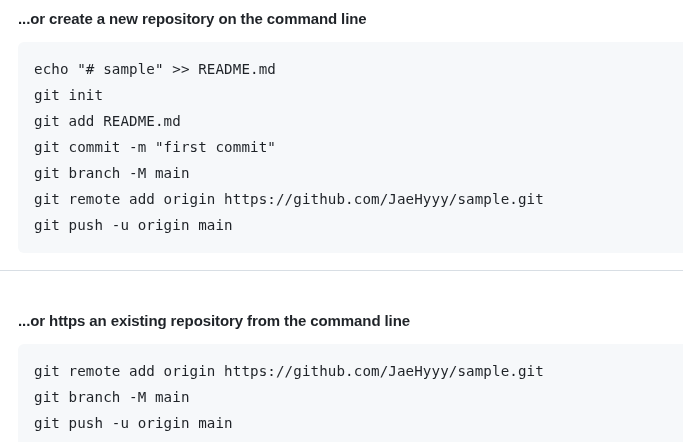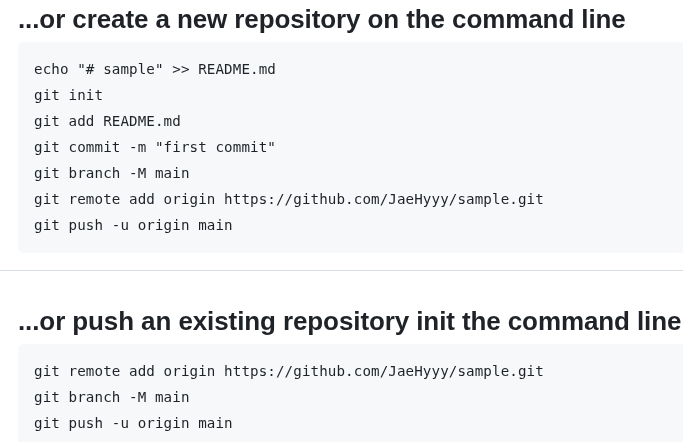--- a/index.html
+++ b/index.html
@@ -25,21 +25,21 @@
     position: absolute;
     left: 0;
     width: 683px;
   }
   .section-new { top: 0; }
   .section-push { top: 271px; }
 
   .heading {
     margin: 0;
     padding: 0 0 0 18px;
-    font-size: 26px;
+    font-size: 15px;
     font-weight: 700;
     line-height: 30px;
     letter-spacing: -0.1px;
     color: #1f2328;
     white-space: nowrap;
   }
   .section-new .heading { padding-top: 4px; }
   .section-push .heading { padding-top: 35px; }
 
   .code-block {
@@ -85,21 +85,21 @@
       <div class="code-line">git commit -m "first commit"</div>
       <div class="code-line">git branch -M main</div>
       <div class="code-line">git remote add origin https://github.com/JaeHyyy/sample.git</div>
       <div class="code-line">git push -u origin main</div>
     </div>
   </div>
 
   <div class="divider"></div>
 
   <div class="section section-push">
-    <h2 class="heading">...or push an existing repository init the command line</h2>
+    <h2 class="heading">...or https an existing repository from the command line</h2>
     <div class="code-block">
       <div class="code-line">git remote add origin https://github.com/JaeHyyy/sample.git</div>
       <div class="code-line">git branch -M main</div>
       <div class="code-line">git push -u origin main</div>
     </div>
   </div>
 
 </div>
 
 </body></html>

